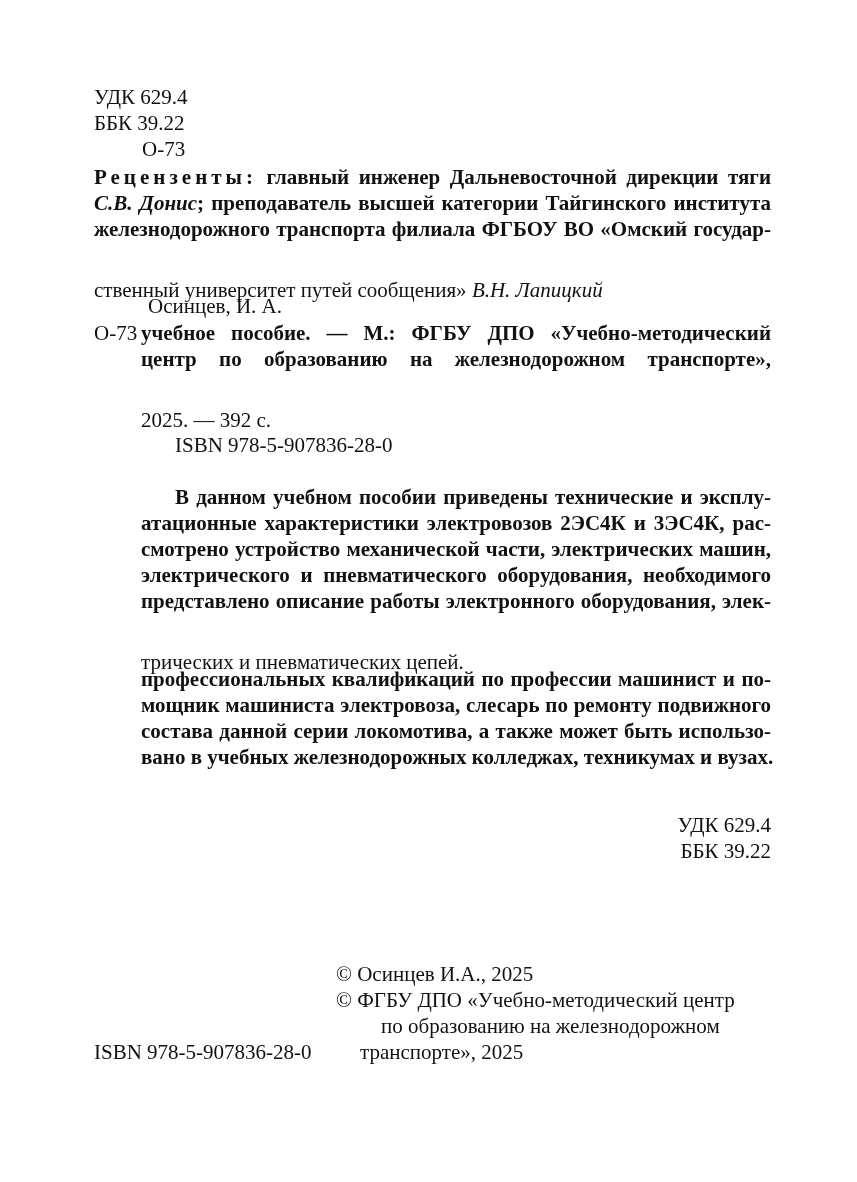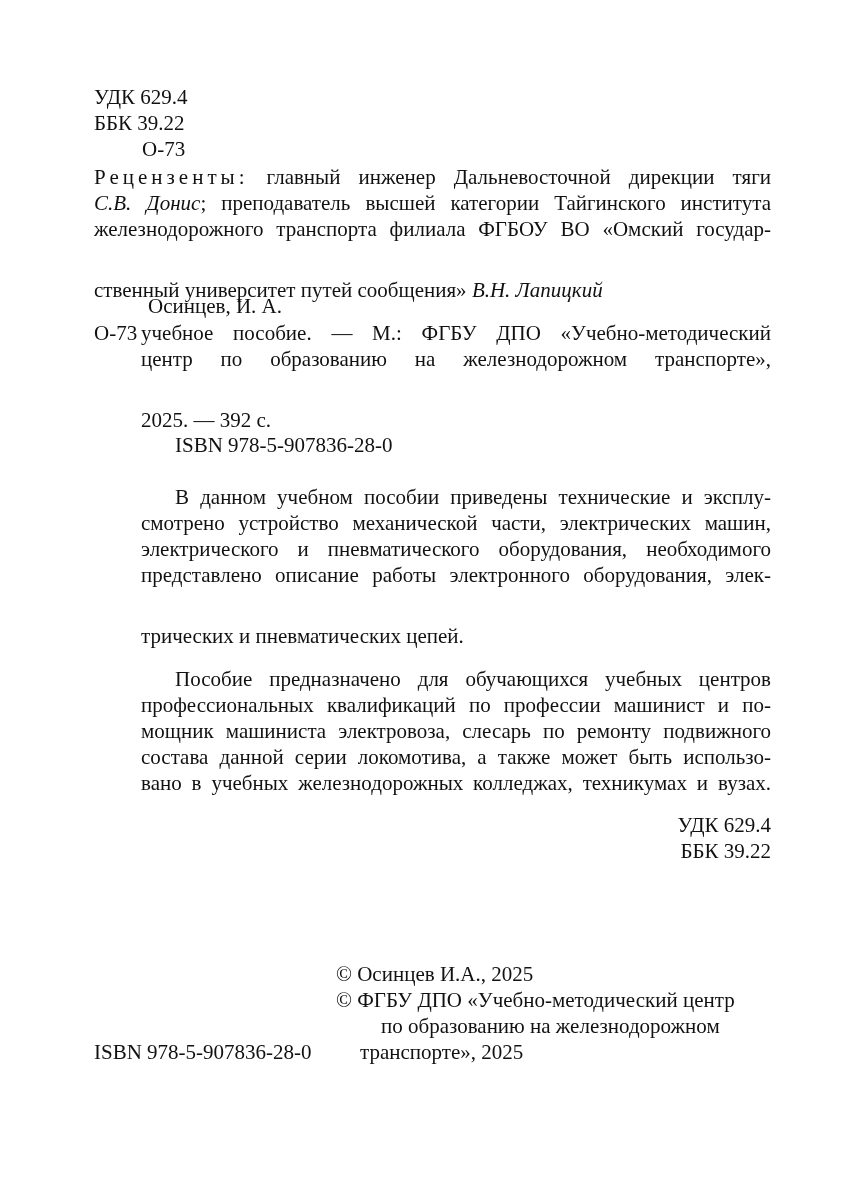--- a/index.html
+++ b/index.html
@@ -6,21 +6,21 @@
     body {
       width: 857px; height: 1182px; position: relative; overflow: hidden;
       font-family: "Liberation Serif", "DejaVu Serif", serif;
       color: #111111; font-size: 21px;
     }
     .abs { position: absolute; white-space: nowrap; line-height: 26px; }
     .spaced { letter-spacing: 4px; }
     .italic { font-style: italic; }
     .bold { font-weight: normal; }
     .block { position: absolute; }
-    .jl { display: block; text-align: justify; text-align-last: justify; height: 26px; line-height: 26px; white-space: nowrap; }
+    .jl { display: block; text-align: justify; text-align-last: justify; height: 26px; line-height: 26px; white-space: nowrap; font-weight: bold; }
     .jl-last { display: block; text-align: left; height: 26px; line-height: 26px; white-space: nowrap; margin-top: 35px; }
   </style>
 </head>
 <body>
 
 <div class="abs" style="left:94px; top:84px;">УДК 629.4</div>
 <div class="abs" style="left:94px; top:110px;">ББК 39.22</div>
 <div class="abs" style="left:142px; top:136px;">О-73</div>
 
 <div class="block" style="left:94px; top:164px; width:677px;">
@@ -34,27 +34,27 @@
 <div class="abs" style="left:94px; top:320px;">О-73</div>
 <div class="block" style="left:141px; top:320px; width:630px;">
   <span class="jl">учебное пособие. — М.: ФГБУ ДПО «Учебно-методический</span>
   <span class="jl">центр по образованию на железнодорожном транспорте»,</span>
   <span class="jl-last">2025. — 392 с.</span>
 </div>
 <div class="abs" style="left:175px; top:432px;">ISBN 978-5-907836-28-0</div>
 
 <div class="block" style="left:141px; top:484px; width:630px;">
   <span class="jl" style="padding-left:34px;">В данном учебном пособии приведены технические и эксплу-</span>
+  <span class="jl">атационные характеристики электровозов 2ЭС4К и 3ЭС4К, рас-</span>
   <span class="jl">смотрено устройство механической части, электрических машин,</span>
   <span class="jl">электрического и пневматического оборудования, необходимого</span>
   <span class="jl">представлено описание работы электронного оборудования, элек-</span>
   <span class="jl-last">трических и пневматических цепей.</span>
 </div>
 <div class="block" style="left:141px; top:666px; width:630px;">
-  <span class="jl" style="padding-left:34px;">Пособие предназначено для обучающихся учебных центров</span>
   <span class="jl">профессиональных квалификаций по профессии машинист и по-</span>
   <span class="jl">мощник машиниста электровоза, слесарь по ремонту подвижного</span>
   <span class="jl">состава данной серии локомотива, а также может быть использо-</span>
   <span class="jl">вано в учебных железнодорожных колледжах, техникумах и вузах.</span>
 </div>
 
 <div class="abs" style="right:86px; top:812px; text-align:right;">УДК 629.4</div>
 <div class="abs" style="right:86px; top:838px; text-align:right;">ББК 39.22</div>
 
 <div class="abs" style="left:336px; top:961px;">© Осинцев И.А., 2025</div>

